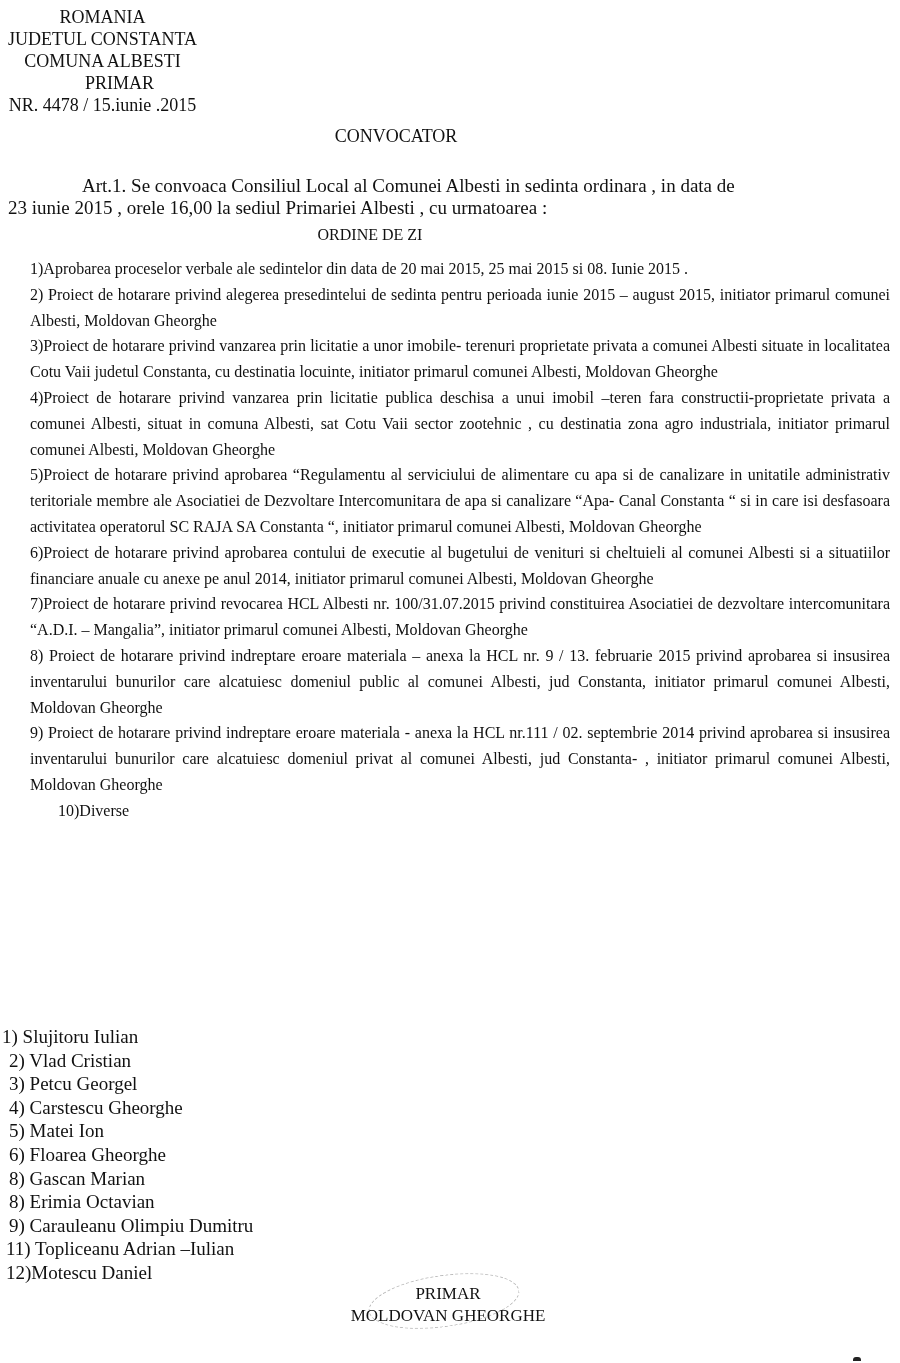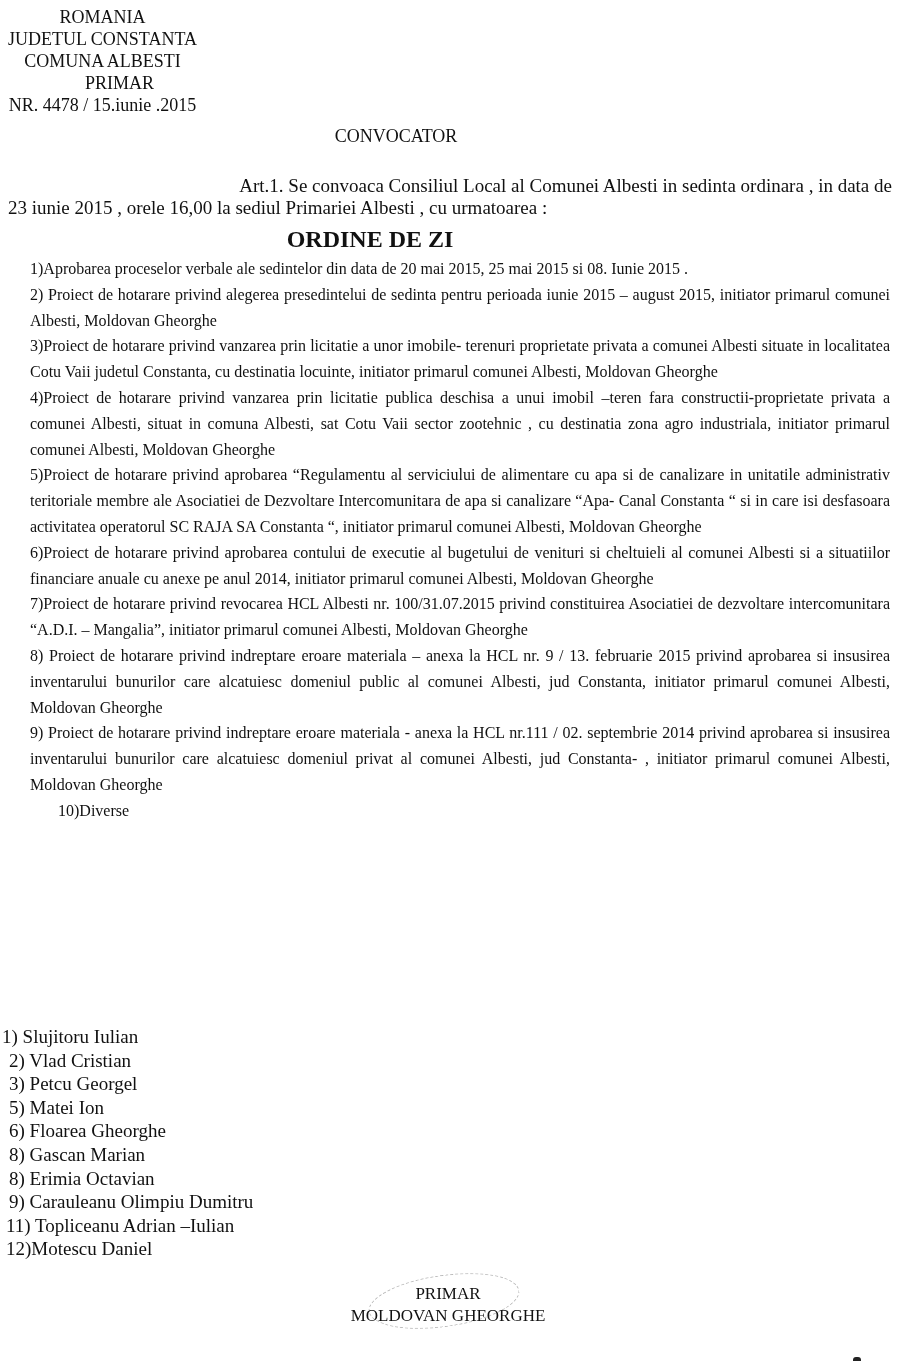--- a/index.html
+++ b/index.html
@@ -6,22 +6,22 @@
     body {
       width: 900px; height: 1363px; position: relative; overflow: hidden;
       font-family: "Liberation Serif", "DejaVu Serif", serif;
       color: #111111;
     }
     .hdr { position: absolute; left: 8px; top: 6px; font-size: 18px; line-height: 22px; }
     .hdr div { white-space: nowrap; text-align: center; }
     .hdr .primar { padding-left: 34px; }
     .title { position: absolute; left: 0; width: 792px; top: 126px; text-align: center; font-size: 18px; }
     .art { position: absolute; left: 8px; width: 884px; top: 175px; font-size: 19px; line-height: 22px; }
-    .art .indent { padding-left: 74px; text-align: right; }
-    .ordine { position: absolute; left: 0; width: 740px; top: 226px; text-align: center; font-size: 24px; font-weight: bold; }
+    .art .indent { padding-left: 74px; }
+    .ordine { position: absolute; left: 0; width: 740px; top: 226px; text-align: center; font-size: 16px; font-weight: normal; }
     .items { position: absolute; left: 30px; width: 860px; top: 256px; font-size: 16px; line-height: 25.8px; }
     .item { text-align: justify; }
     .item.diverse { padding-left: 28px; }
     .members { position: absolute; left: 2px; top: 1025px; font-size: 19px; line-height: 23.6px; }
     .members div { white-space: nowrap; }
     .sign { position: absolute; left: 328px; top: 1283px; width: 240px; text-align: center; font-size: 17px; line-height: 22px; }
     .sign .stamp { position: absolute; left: 40px; top: -8px; width: 150px; height: 50px; border: 1px dashed rgba(60,60,60,0.35); border-radius: 50%; transform: rotate(-8deg); }
     .dot { position: absolute; left: 853px; top: 1357px; width: 8px; height: 4px; background: #222; border-radius: 3px 3px 0 0; }
   </style>
 </head>
@@ -54,20 +54,21 @@
   <div class="item">7)Proiect de hotarare privind revocarea HCL Albesti nr.  100/31.07.2015 privind constituirea Asociatiei de dezvoltare intercomunitara  “A.D.I. – Mangalia”, initiator primarul comunei Albesti, Moldovan  Gheorghe</div>
   <div class="item">8) Proiect de hotarare privind indreptare eroare materiala – anexa la HCL nr. 9 / 13. februarie 2015 privind aprobarea si insusirea inventarului bunurilor care alcatuiesc domeniul public al comunei Albesti, jud Constanta, initiator primarul comunei Albesti, Moldovan  Gheorghe</div>
   <div class="item">9) Proiect de hotarare privind indreptare eroare materiala - anexa la  HCL nr.111 / 02. septembrie 2014 privind aprobarea si insusirea inventarului bunurilor care alcatuiesc domeniul privat al comunei Albesti, jud Constanta- , initiator primarul comunei Albesti, Moldovan  Gheorghe</div>
   <div class="item diverse">10)Diverse</div>
 </div>
 
 <div class="members">
   <div>1) Slujitoru Iulian</div>
   <div style="padding-left:7px"> 2) Vlad Cristian</div>
   <div style="padding-left:7px"> 3) Petcu Georgel</div>
+  <div style="padding-left:7px"> 4) Carstescu Gheorghe</div>
   <div style="padding-left:7px"> 5) Matei Ion</div>
   <div style="padding-left:7px"> 6) Floarea Gheorghe</div>
   <div style="padding-left:7px"> 8) Gascan Marian</div>
   <div style="padding-left:7px"> 8) Erimia  Octavian</div>
   <div style="padding-left:7px"> 9) Carauleanu Olimpiu Dumitru</div>
   <div style="padding-left:4px">11) Topliceanu Adrian –Iulian</div>
   <div style="padding-left:4px">12)Motescu Daniel</div>
 </div>
 
 <div class="sign">

